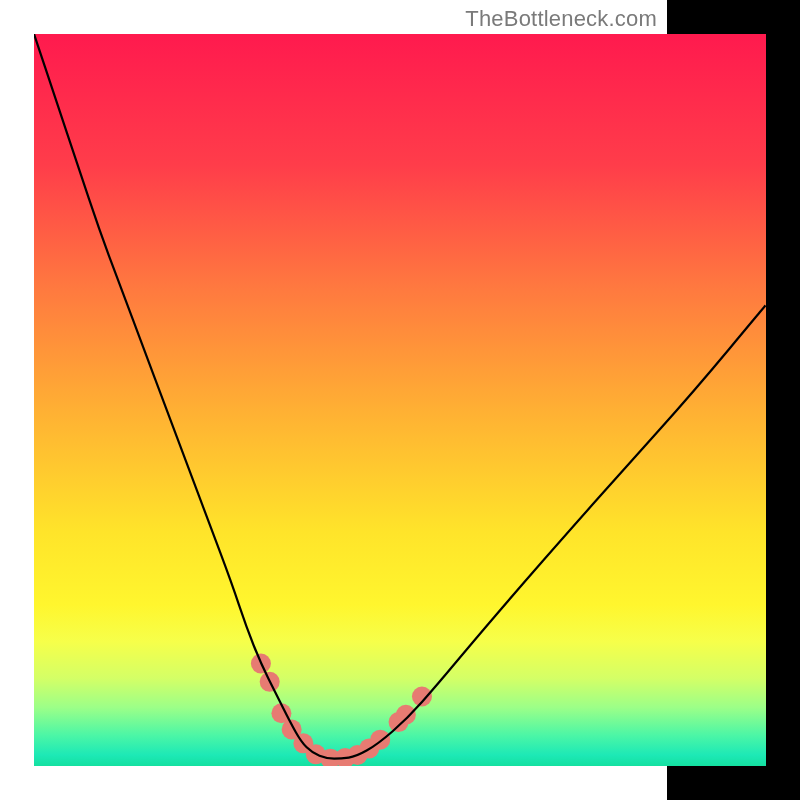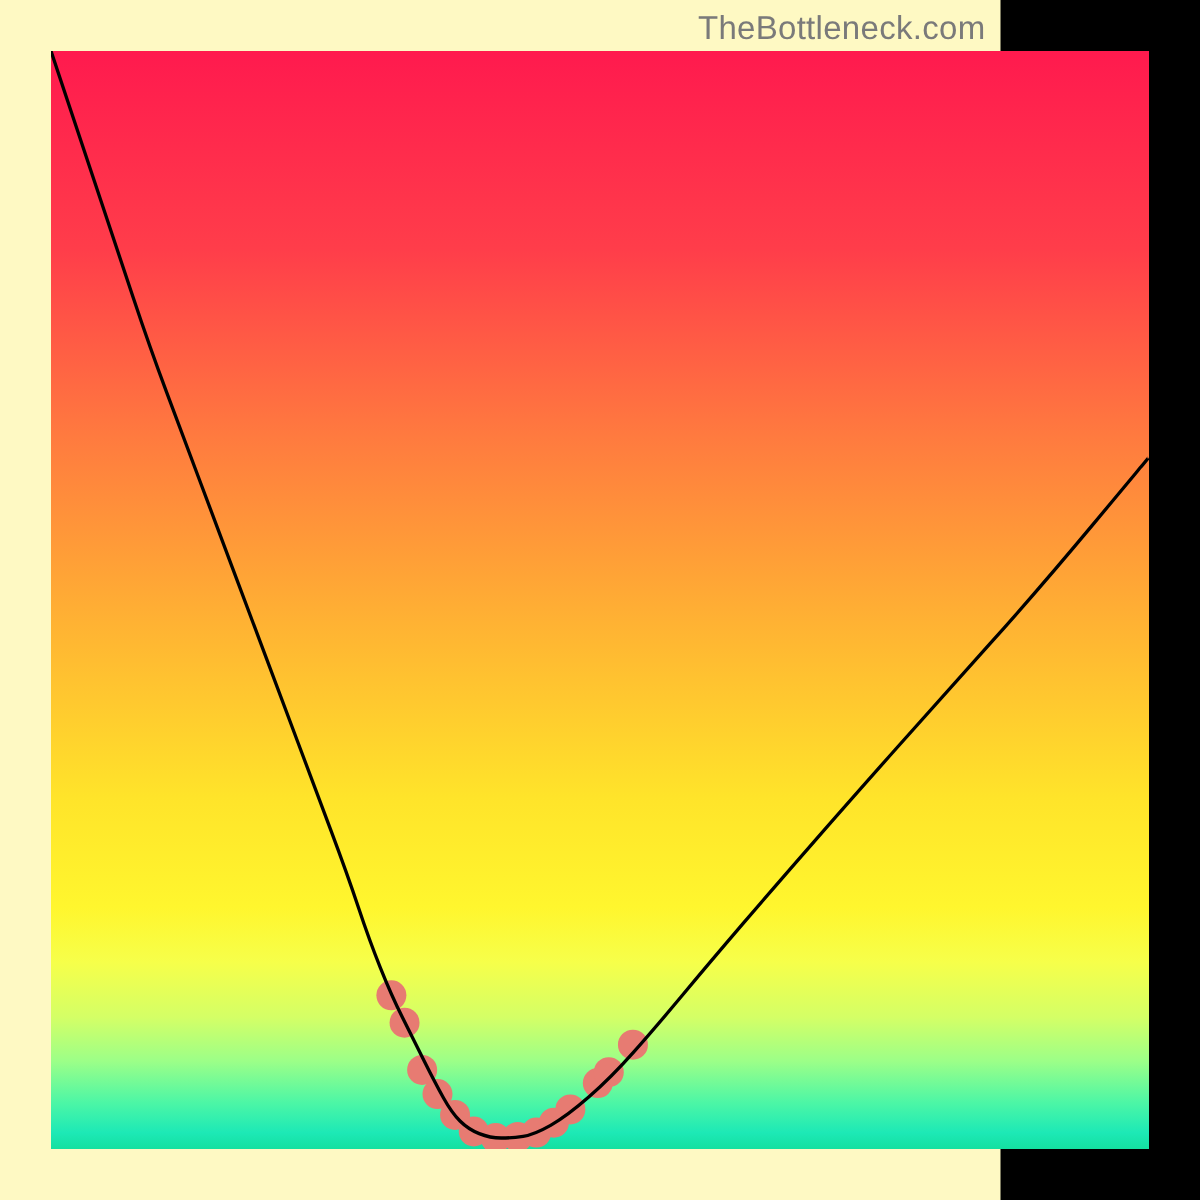--- a/index.html
+++ b/index.html
@@ -10,21 +10,21 @@
     overflow: hidden;
     background: #000;
     font-family: Arial, Helvetica, sans-serif;
   }
   .frame {
     position: absolute;
     top: 0;
     left: 0;
     width: 667px;
     height: 800px;
-    background: #fef9c3;
+    background: #ffffff;
   }
   .plot-area {
     position: absolute;
     top: 34px;
     left: 34px;
     width: 732px;
     height: 732px;
     overflow: hidden;
   }
   .watermark {

